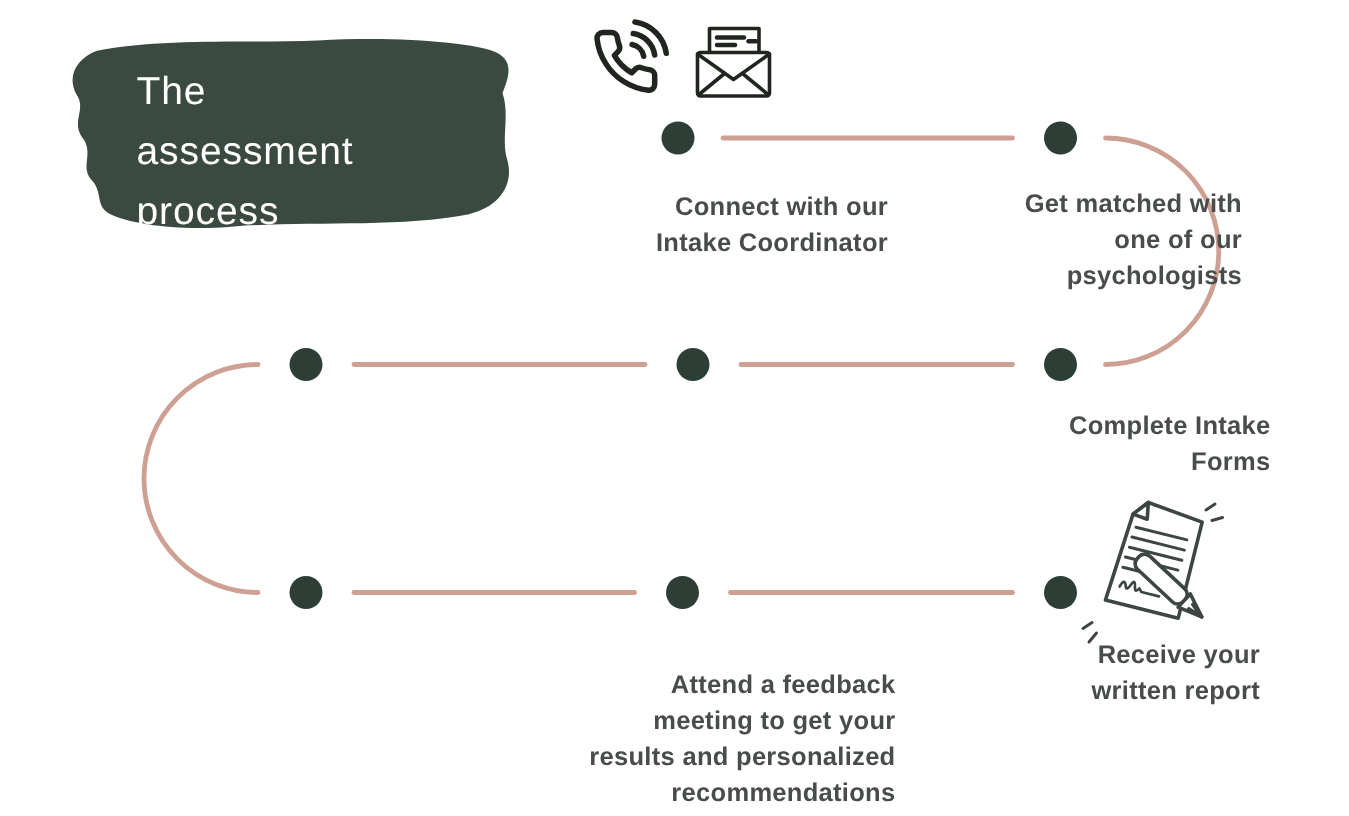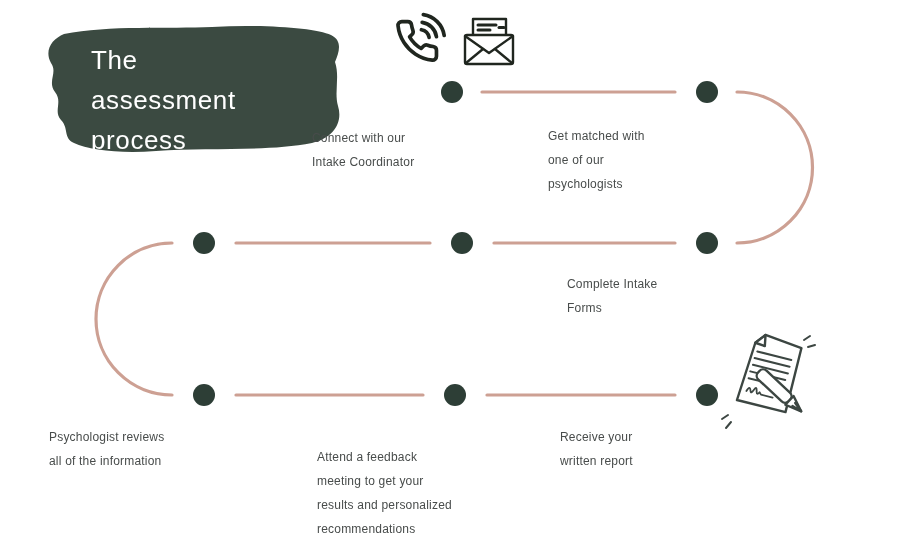--- a/index.html
+++ b/index.html
@@ -10,22 +10,22 @@
   .abs{position:absolute;}
   
   .title-blob{left:34px;top:22px;width:314px;height:140px;}
   .title-text{
     left:91px;top:40px;width:250px;
     color:#ffffff;font-size:26px;line-height:40px;letter-spacing:0.6px;
     white-space:pre-line;font-weight:400;
   }
   
   .step-label{
-    color:#484c4b;font-size:12px;line-height:24px;letter-spacing:0.2px;
-    text-align:left;white-space:pre-line;width:280px;transform:translateX(-50%);
+    color:#484c4b;font-size:17px;line-height:24px;letter-spacing:0.2px;
+    text-align:right;white-space:pre-line;width:280px;transform:translateX(-50%);font-weight:bold;
   }
   
   .layer{left:0;top:0;width:899px;height:544px;pointer-events:none;}
 </style>
 </head>
 <body>
 
 <div class="canvas">
 
   <svg class="abs title-blob" viewBox="0 0 314 140" aria-hidden="true">
@@ -106,22 +106,20 @@
     <path stroke-width="2" d="M12 82 l-6 4 M15 89 l-5 6"></path>
   </svg>
 
   <div class="abs step-label" style="left:452px;top:126px;">Connect with our
 Intake Coordinator</div>
   <div class="abs step-label" style="left:688px;top:124px;">Get matched with
 one of our
 psychologists</div>
   <div class="abs step-label" style="left:707px;top:272px;">Complete Intake
 Forms</div>
-  <div class="abs step-label" style="left:189px;top:425px;">Psychologist reviews
-all of the information</div>
   <div class="abs step-label" style="left:457px;top:425px;margin-top:20px;">Attend a feedback
 meeting to get your
 results and personalized
 recommendations</div>
   <div class="abs step-label" style="left:700px;top:425px;">Receive your
 written report</div>
 
 </div>
 
 </body></html>

